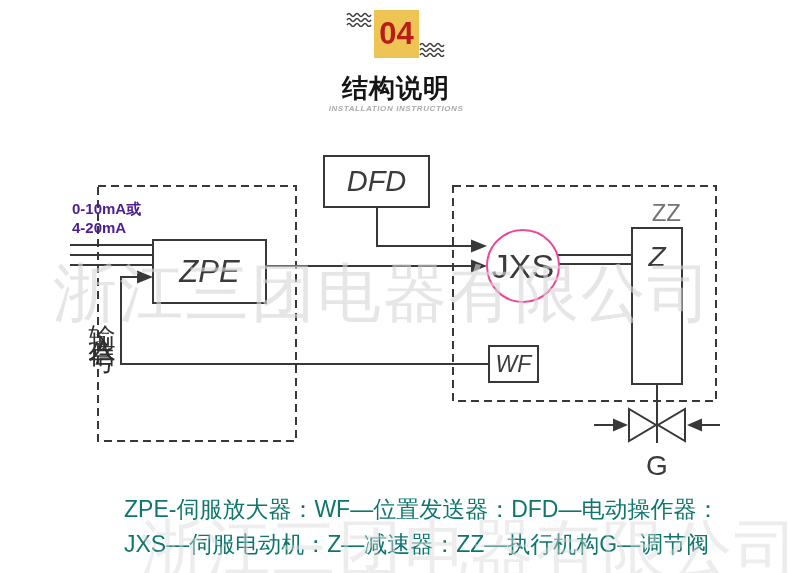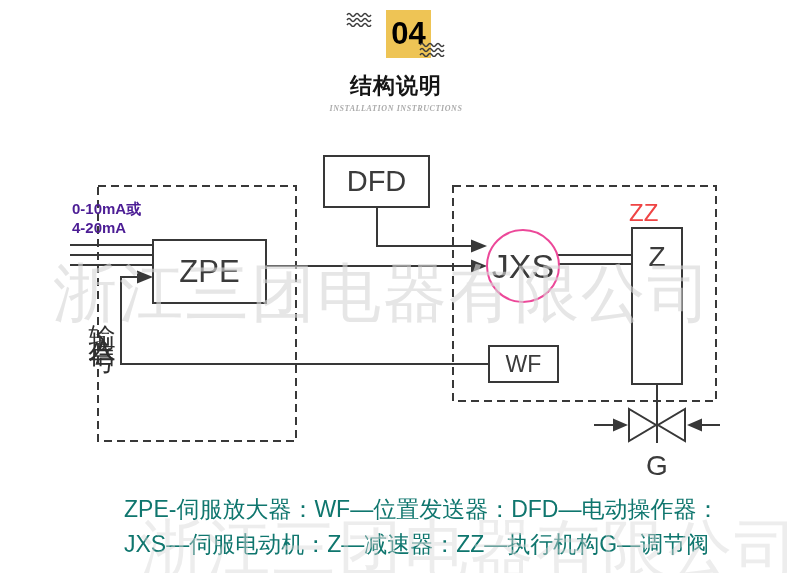--- a/index.html
+++ b/index.html
@@ -5,56 +5,56 @@
   html,body{margin:0;padding:0;background:#ffffff;}
   .stage{
     position:relative;width:790px;height:573px;background:#ffffff;
     overflow:hidden;
     font-family:"Liberation Sans","DejaVu Sans",sans-serif;
     color:#383838;
   }
   .abs{position:absolute;}
   
   .badge{
-    left:386px;top:10px;width:45px;height:48px;background:#eec455;
+    left:374px;top:10px;width:45px;height:48px;background:#eec455;
     display:flex;align-items:center;justify-content:center;
-    color:#000000;font-size:31px;font-weight:bold;z-index:3;
+    color:#b91c1c;font-size:31px;font-weight:bold;z-index:3;
   }
   .squiggle{z-index:3;}
   .sq-left{left:346px;top:12px;}
   .sq-right{left:419px;top:42px;}
   .title{
     left:296px;top:71px;width:200px;text-align:center;
-    font-size:22px;font-weight:bold;color:#151515;letter-spacing:1px;z-index:3;
+    font-size:26px;font-weight:bold;color:#151515;letter-spacing:1px;z-index:3;
   }
   .subtitle{
     left:296px;top:104px;width:200px;text-align:center;
     font-size:8px;font-weight:bold;font-style:italic;color:#ababab;
-    letter-spacing:0.6px;z-index:3;font-family:Liberation Serif, serif;
+    letter-spacing:0.6px;z-index:3;
   }
   
   .lines-svg{left:0;top:0;z-index:1;}
   .block{
     background:#ffffff;border:2px solid #383838;z-index:2;
     display:flex;align-items:center;justify-content:center;
-    color:#3b3b3b;box-sizing:border-box;
+    color:#3b3b3b;box-sizing:border-box;font-style:italic;
   }
   .zpe{left:152px;top:239px;width:115px;height:65px;font-size:31px;}
   .dfd{left:323px;top:155px;width:107px;height:53px;font-size:29px;}
-  .wf {left:488px;top:345px;width:71px;height:38px;font-size:23px;}
+  .wf {left:488px;top:345px;width:51px;height:38px;font-size:23px;}
   .zbox{left:631px;top:227px;width:52px;height:158px;font-size:28px;
         align-items:flex-start;padding-top:12px;}
   .jxs{
     left:486px;top:229px;width:74px;height:74px;border-radius:50%;
     background:#ffffff;border:2px solid #ec4899;z-index:2;
     display:flex;align-items:center;justify-content:center;
     font-size:34px;color:#3b3b3b;box-sizing:border-box;
   }
-  .zz-label{left:629px;top:199px;width:52px;text-align:left;
-            font-size:24px;color:#ef4444;z-index:2;}
+  .zz-label{left:629px;top:199px;width:52px;text-align:right;
+            font-size:24px;color:#737373;z-index:2;}
   .g-label{left:631px;top:450px;width:52px;text-align:center;
            font-size:28px;color:#3b3b3b;z-index:2;}
   .ma-label{
     left:72px;top:199px;font-size:15px;font-weight:bold;color:#4c1d95;
     line-height:19px;z-index:3;white-space:pre-line;
   }
   .vtext{
     left:84px;top:303px;z-index:3;
     writing-mode:vertical-rl;text-orientation:upright;
     font-size:27px;letter-spacing:8px;color:#2e2e2e;font-weight:500;

